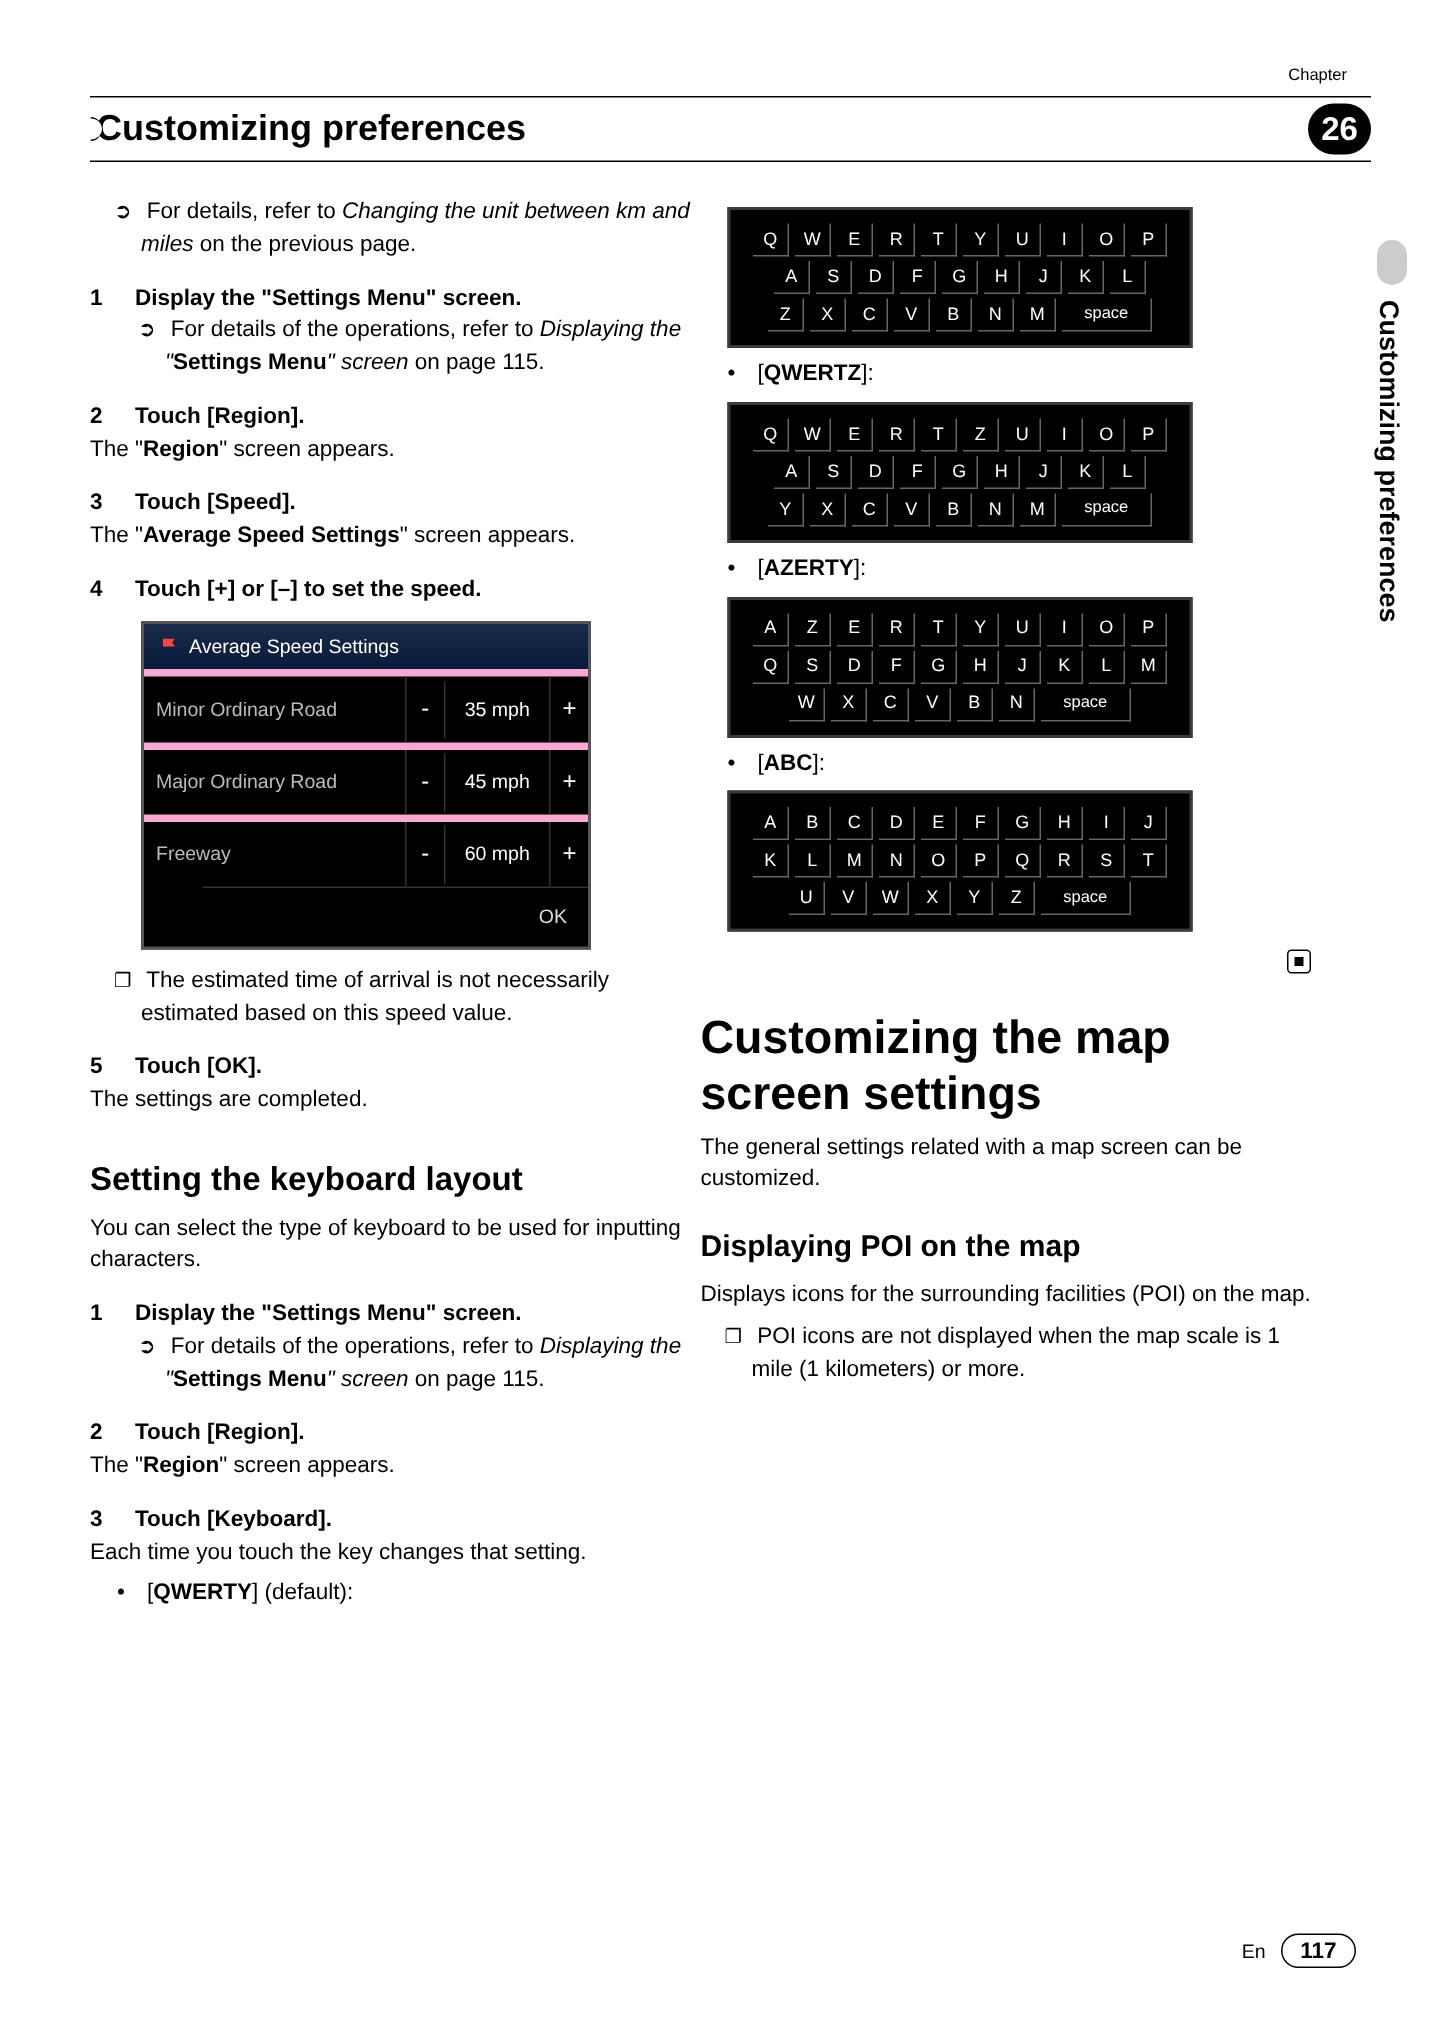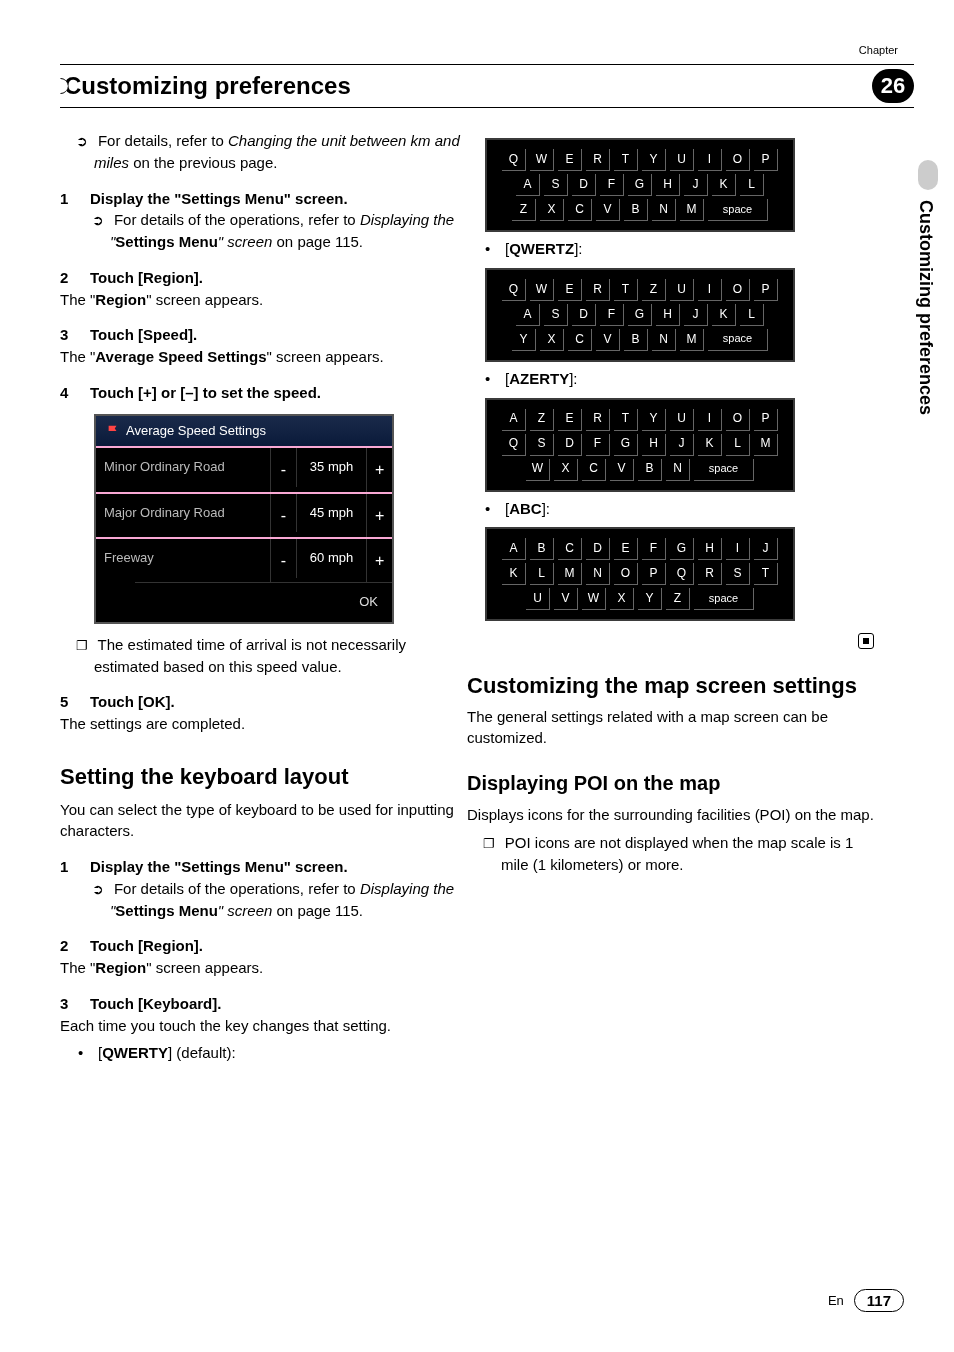--- a/index.html
+++ b/index.html
@@ -98,21 +98,21 @@
   .box-icon::before {
     content: "❐";
     font-size: 13px;
     margin-right: 6px;
   }
   .indent1 { padding-left: 34px; text-indent: -18px; }
   .indent-bullet { padding-left: 50px; text-indent: -18px; }
   .step { display: flex; gap: 14px; font-weight: bold; margin-top: 14px;}
   .step-num { width: 16px; }
   .h2 { font-size: 22px; font-weight: bold; margin-top: 26px; margin-bottom: 6px;}
-  .h1 { font-size: 22px; font-weight: bold; margin-top: 24px; margin-bottom: 6px; line-height: 1.2;}
+  .h1 { font-size: 31px; font-weight: bold; margin-top: 24px; margin-bottom: 6px; line-height: 1.2;}
   .h3 { font-size: 20px; font-weight: bold; margin-top: 20px; margin-bottom: 6px;}
   .bold { font-weight: bold; }
   .italic { font-style: italic; }
   .bullet-row { display: flex; gap: 10px; margin-top: 6px; padding-left: 18px;}
   .bullet-row .dot { width: 10px;}
 
   
   .speed-panel {
     width: 300px;
     background: #000;
@@ -124,22 +124,22 @@
   .speed-panel .hdr {
     background: linear-gradient(#1a2a4a,#0a1a3a);
     color: #fff;
     padding: 6px 10px;
     font-size: 13px;
     display:flex; align-items:center; gap:6px;
   }
   .speed-panel .hdr svg { width:14px; height:14px;}
   .speed-row {
     display: flex;
-    align-items: flex-start;
-    border-top: 2px solid #f9a8d4;
+    align-items: center;
+    border-top: 5px solid #f9a8d4;
   }
   .speed-row > div { padding: 10px 8px; }
   .speed-label { flex: 1; color:#bbb;}
   .speed-btn  { width: 26px; text-align: center; border-left: 1px solid #333; color:#fff; font-size:16px;}
   .speed-val  { width: 70px; text-align: center; border-left: 1px solid #333; color:#fff;}
   .speed-ok   { text-align: right; padding: 10px 14px; border-top:1px solid #333; color:#ddd;margin-left:39px;}
 
   
   .kbd {
     width: 310px;

